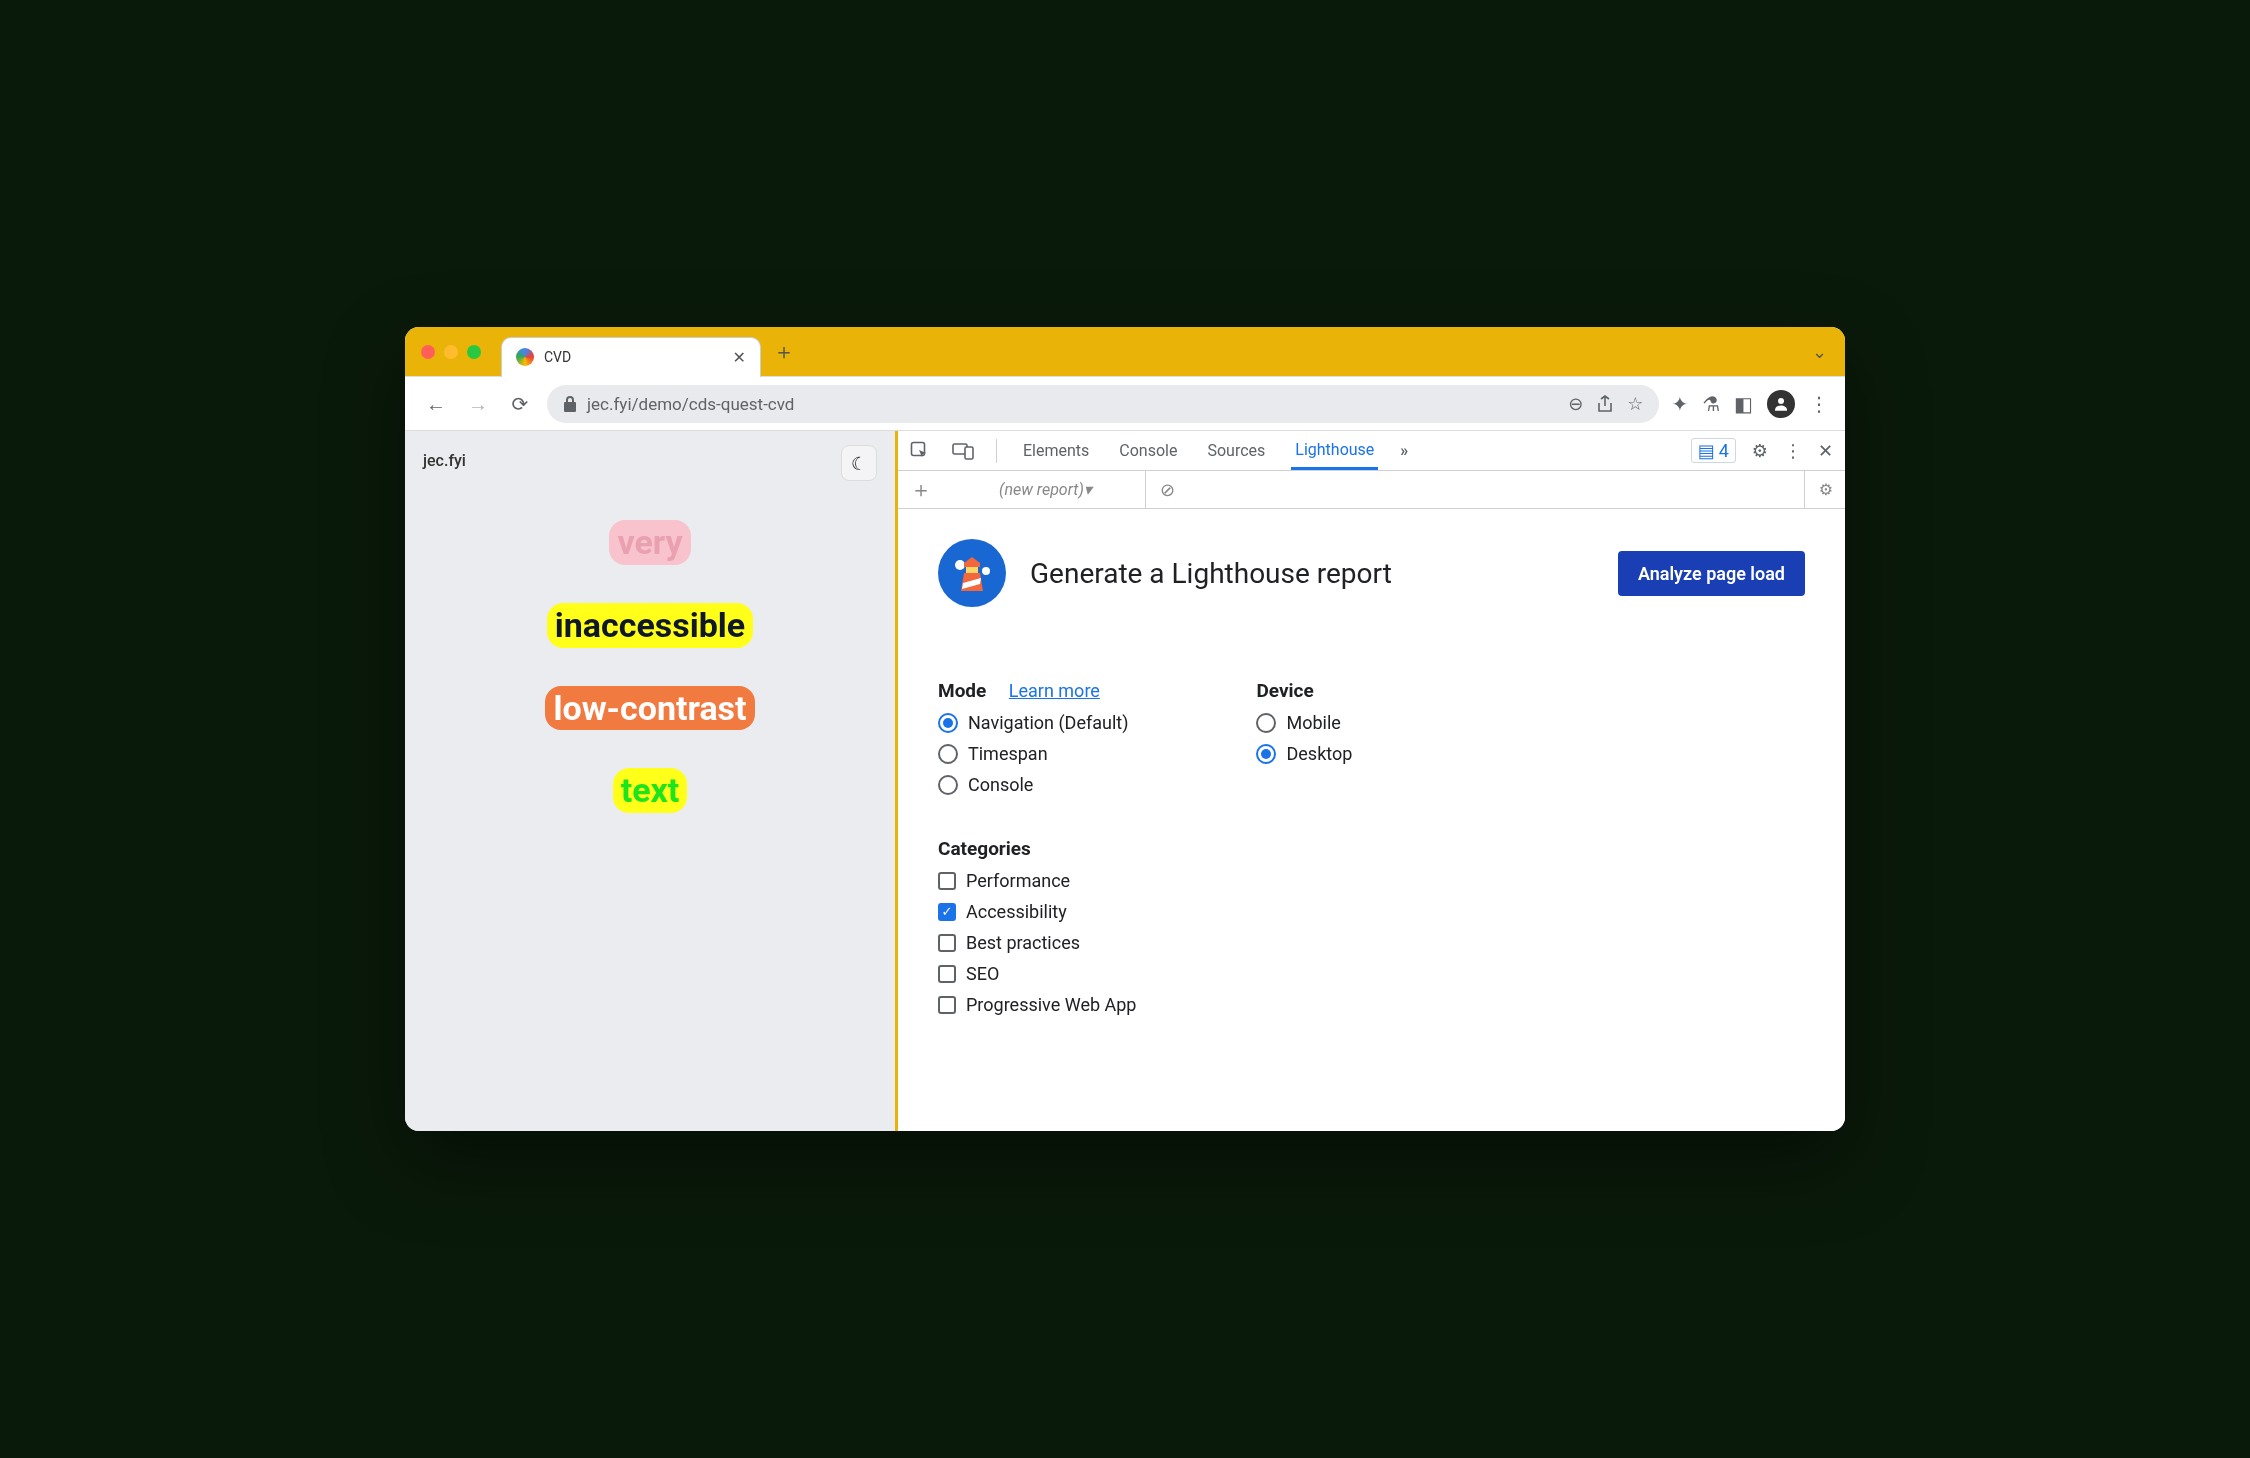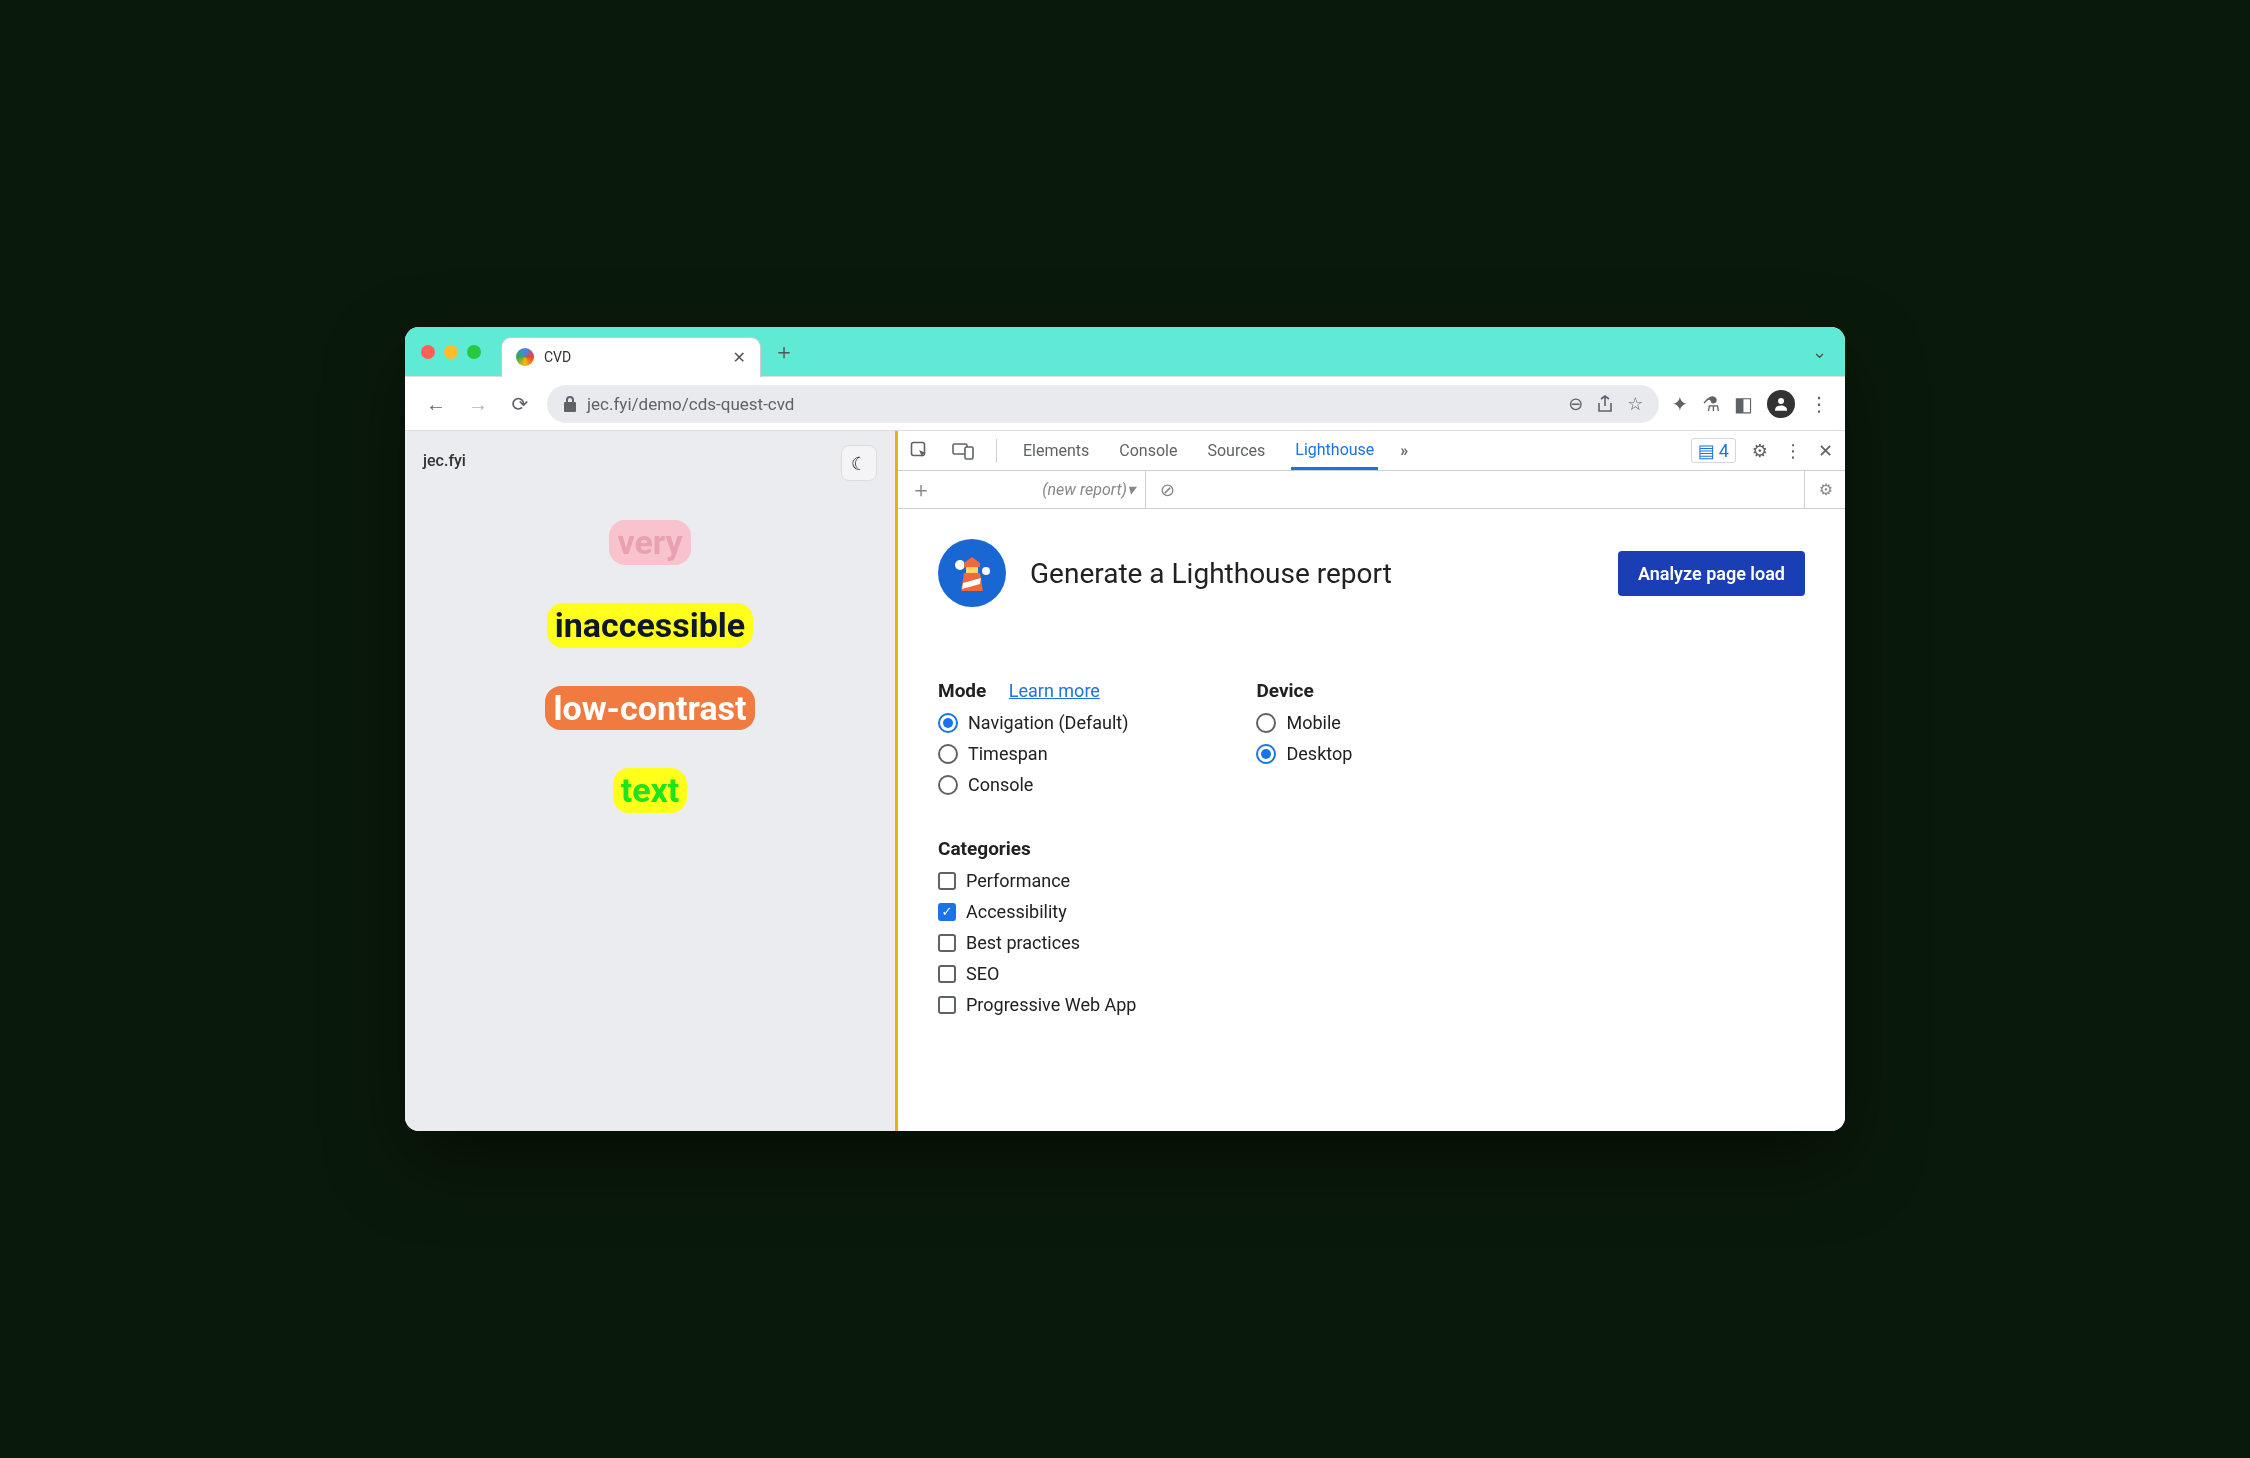--- a/index.html
+++ b/index.html
@@ -1,20 +1,20 @@
 <!DOCTYPE html>
 <html><head>
 <meta charset="utf-8">
 <style>
   * { box-sizing: border-box; margin: 0; padding: 0; font-family: -apple-system, BlinkMacSystemFont, "Segoe UI", Roboto, Arial, sans-serif; }
   body { background: #0a1a0a; display: flex; align-items: center; justify-content: center; min-height: 100vh; padding: 40px; }
   .window { width: 1440px; background: #fff; border-radius: 14px; overflow: hidden; box-shadow: 0 30px 80px rgba(0,0,0,.45); }
 
   
-  .titlebar { height: 50px; background: #5eead4; display: flex; align-items: center; padding: 0 16px; position: relative; border-bottom: 1px solid #dedede; }
+  .titlebar { height: 50px; background: #eab308; display: flex; align-items: center; padding: 0 16px; position: relative; border-bottom: 1px solid #dedede; }
   .traffic { display: flex; gap: 9px; }
   .tl { width: 14px; height: 14px; border-radius: 50%; }
   .tl.red { background: #ff5f57; }
   .tl.yellow { background: #febc2e; }
   .tl.green { background: #28c840; }
   .tab { margin-left: 20px; height: 40px; margin-top: 10px; background: #fff; border: 1px solid #ccc; border-bottom: none; border-radius: 10px 10px 0 0; display: flex; align-items: center; padding: 0 14px; gap: 10px; min-width: 260px; position: relative; }
   .tab-favicon { width: 18px; height: 18px; border-radius: 50%; background: conic-gradient(#4285f4, #ea4335, #fbbc05, #34a853, #4285f4); }
   .tab-title { font-size: 14px; color: #333; }
   .tab-close { margin-left: auto; color: #555; font-size: 16px; cursor: pointer; }
   .newtab { margin-left: 12px; color: #555; font-size: 22px; cursor: pointer; }
@@ -49,21 +49,21 @@
   .devtools { flex: 1; display:flex; flex-direction:column; border-left: 3px solid #eab308; background:#fff; }
   .dt-tabs { height: 40px; border-bottom: 1px solid #d0d0d0; display:flex; align-items:center; padding: 0 12px; gap: 22px; font-size: 16px; color:#5f6368; }
   .dt-tabs .sep { width: 1px; height: 24px; background:#d0d0d0; }
   .dt-tab { cursor:pointer; padding: 0 4px; height:100%; display:flex; align-items:center; }
   .dt-tab.active { color:#1a73e8; border-bottom: 3px solid #1a73e8; }
   .dt-issues { display:flex; align-items:center; gap:4px; border:1px solid #d0d7de; border-radius:3px; padding: 1px 6px; font-size:14px; color:#1a73e8; }
   .dt-right { margin-left:auto; display:flex; align-items:center; gap:16px; }
   .dt-right span { cursor:pointer; font-size:18px; }
 
   .dt-sub { height: 38px; border-bottom: 1px solid #d0d0d0; display:flex; align-items:center; padding: 0 12px; gap: 14px; color:#888; font-size:16px; }
-  .dt-sub .newreport { font-style: italic; color:#888; flex:0 0 200px; display:flex; align-items:center; justify-content:flex-end; border-right:1px solid #d0d0d0; height:100%; padding-right:10px; }
+  .dt-sub .newreport { font-style: italic; color:#888; flex:0 0 200px; display:flex; align-items:center; justify-content:center; border-right:1px solid #d0d0d0; height:100%; }
   .dt-sub .clear { font-size:18px; color:#888; }
   .dt-sub .gear { margin-left:auto; border-left:1px solid #d0d0d0; height:100%; display:flex; align-items:center; padding-left:14px; }
 
   .dt-body { padding: 30px 40px; overflow:auto; color:#202124; }
   .lh-header { display:flex; align-items:center; gap: 24px; }
   .lh-logo { width: 68px; height: 68px; border-radius:50%; background:#1967d2; display:flex; align-items:center; justify-content:center; }
   .lh-title { font-size: 28px; font-weight: 400; flex:1; }
   .lh-analyze { background:#1a3fb5; color:#fff; border:none; border-radius:4px; padding: 12px 20px; font-size:18px; font-weight:600; cursor:pointer; }
 
   .lh-options { display:flex; gap: 120px; margin-top: 72px; font-size:18px; }

